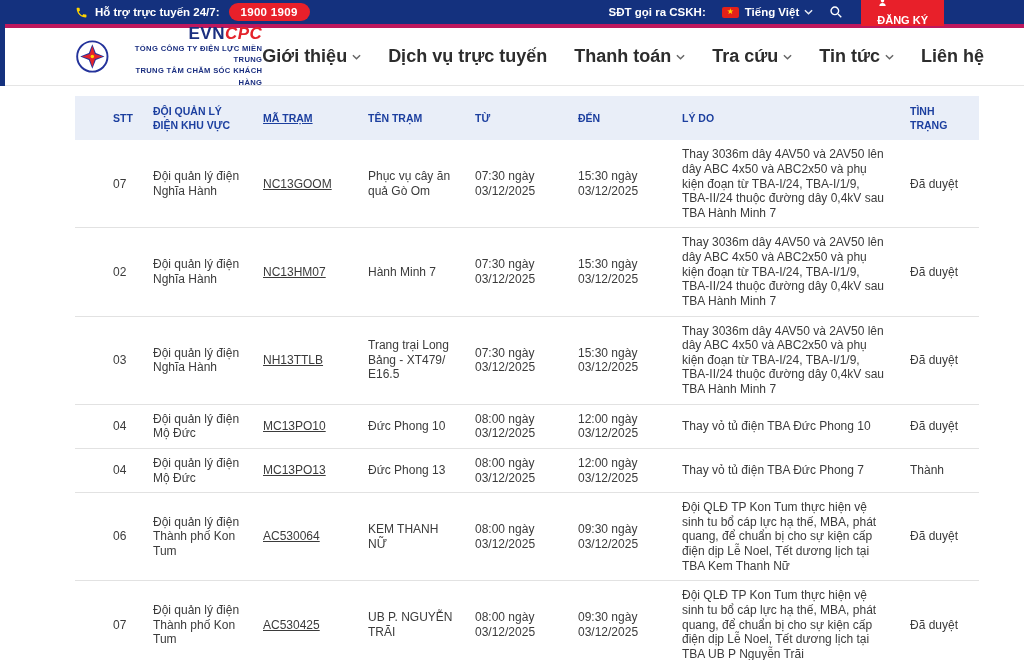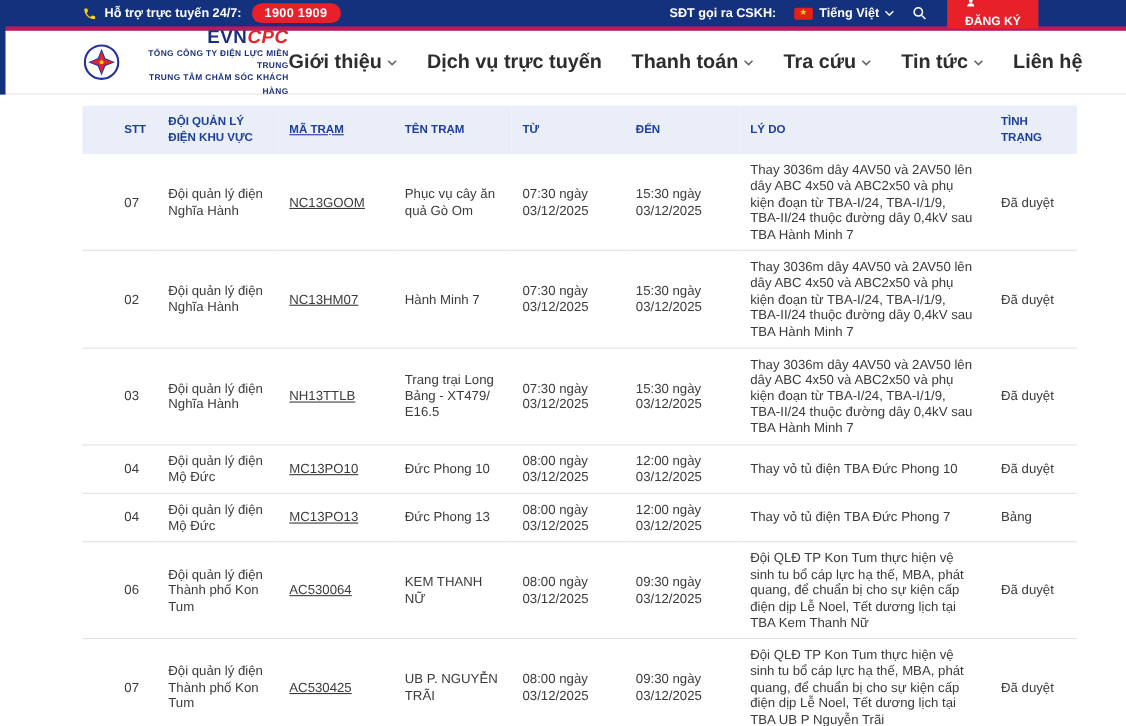--- a/index.html
+++ b/index.html
@@ -232,21 +232,21 @@
   </tr>
 
   <tr>
     <td class="col-stt">04</td>
     <td class="col-team">Đội quản lý điện Mộ Đức</td>
     <td class="col-code">MC13PO13</td>
     <td class="col-station">Đức Phong 13</td>
     <td class="col-from">08:00 ngày 03/12/2025</td>
     <td class="col-to">12:00 ngày 03/12/2025</td>
     <td class="col-reason">Thay vỏ tủ điện TBA Đức Phong 7</td>
-    <td class="col-status">Bảng</td>
+    <td class="col-status">Thành</td>
   </tr>
 
   <tr>
     <td class="col-stt">06</td>
     <td class="col-team">Đội quản lý điện Thành phố Kon Tum</td>
     <td class="col-code">AC530064</td>
     <td class="col-station">KEM THANH NỮ</td>
     <td class="col-from">08:00 ngày 03/12/2025</td>
     <td class="col-to">09:30 ngày 03/12/2025</td>
     <td class="col-reason">Đội QLĐ TP Kon Tum thực hiện vệ sinh tu bổ cáp lực hạ thế, MBA, phát quang, để chuẩn bị cho sự kiện cấp điện dịp Lễ Noel, Tết dương lịch tại TBA Kem Thanh Nữ</td>

